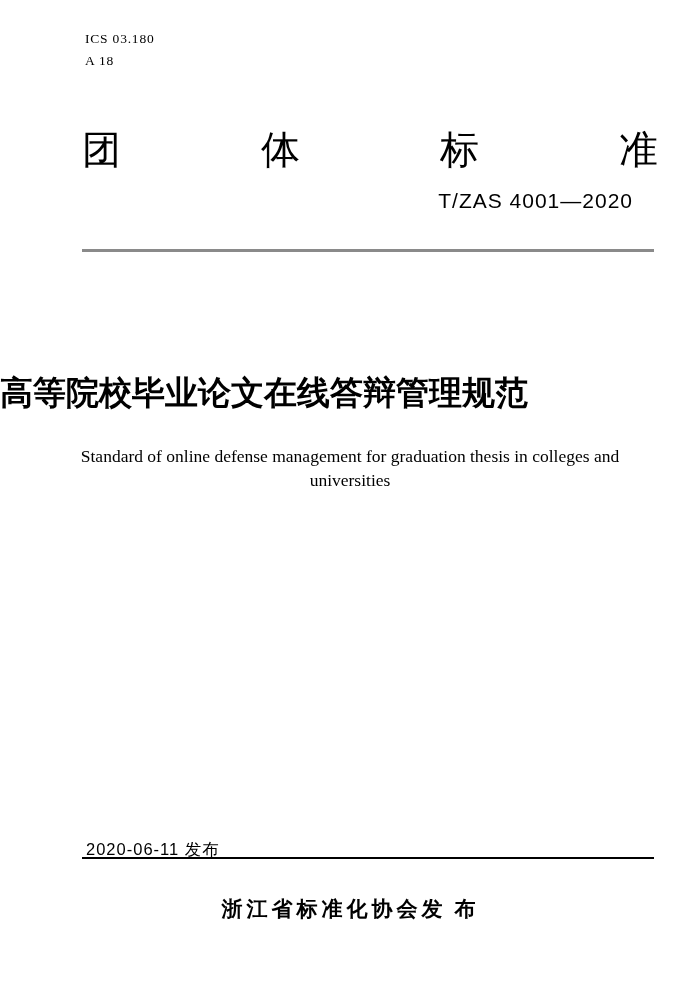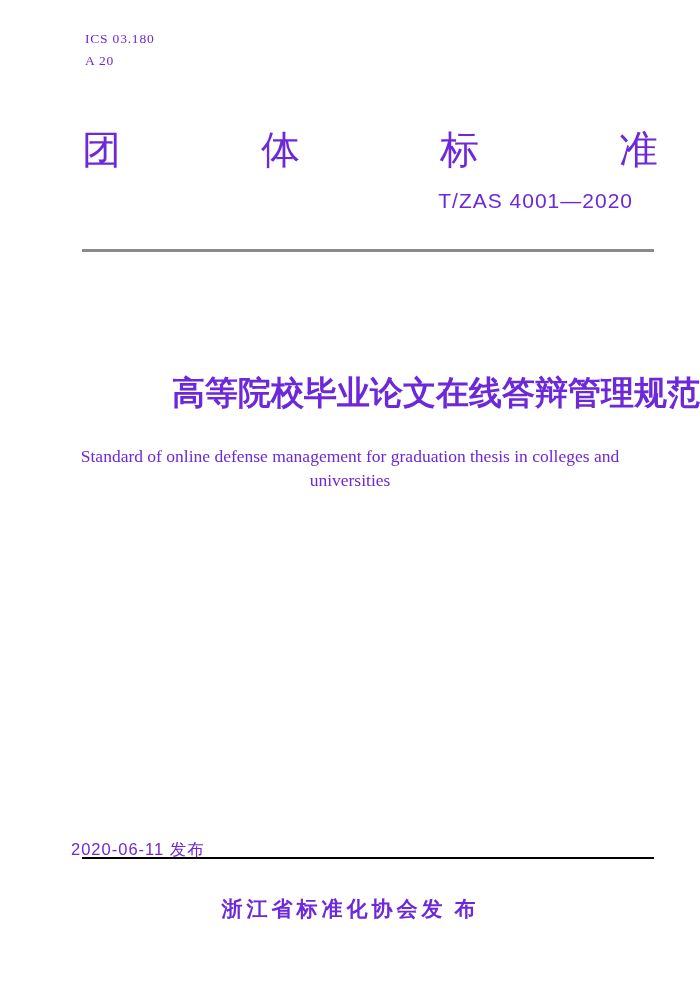--- a/index.html
+++ b/index.html
@@ -51,38 +51,38 @@
     left: 82px;
     top: 249px;
     width: 572px;
     height: 3px;
   }
   .main-title {
     position: absolute;
     left: 0;
     top: 376px;
     width: 700px;
-    text-align: right;
+    text-align: left;
     font-size: 33px;
     font-weight: 700;
     line-height: 1;
   }
   .subtitle {
     position: absolute;
     left: 50px;
     top: 444px;
     width: 600px;
     text-align: center;
     font-family: "Liberation Serif", serif;
     font-size: 17.5px;
     line-height: 24px;
   }
   .date-row {
     position: absolute;
-    left: 71px;
+    left: 86px;
     top: 839px;
     width: 572px;
     display: flex;
     justify-content: space-between;
     font-size: 16.5px;
     letter-spacing: 1px;
   }
   .bottom-rule {
     position: absolute;
     left: 82px;
@@ -103,25 +103,25 @@
   .publisher .publisher-name {
     letter-spacing: 4px;
   }
   .publisher .publish-action {
     letter-spacing: 3px;
   }
 </style>
 </head>
 <body>
 
-<div class="page" style="color: #6d28d9;">
+<div class="page" style="color: #000000;">
 
   <div class="ics-block">
     <div>ICS 03.180</div>
-    <div>A 20</div>
+    <div>A 18</div>
   </div>
 
   <div class="std-type">
     <span>团</span>
     <span>体</span>
     <span>标</span>
     <span>准</span>
   </div>
 
   <div class="std-number">T/ZAS 4001—2020</div>

